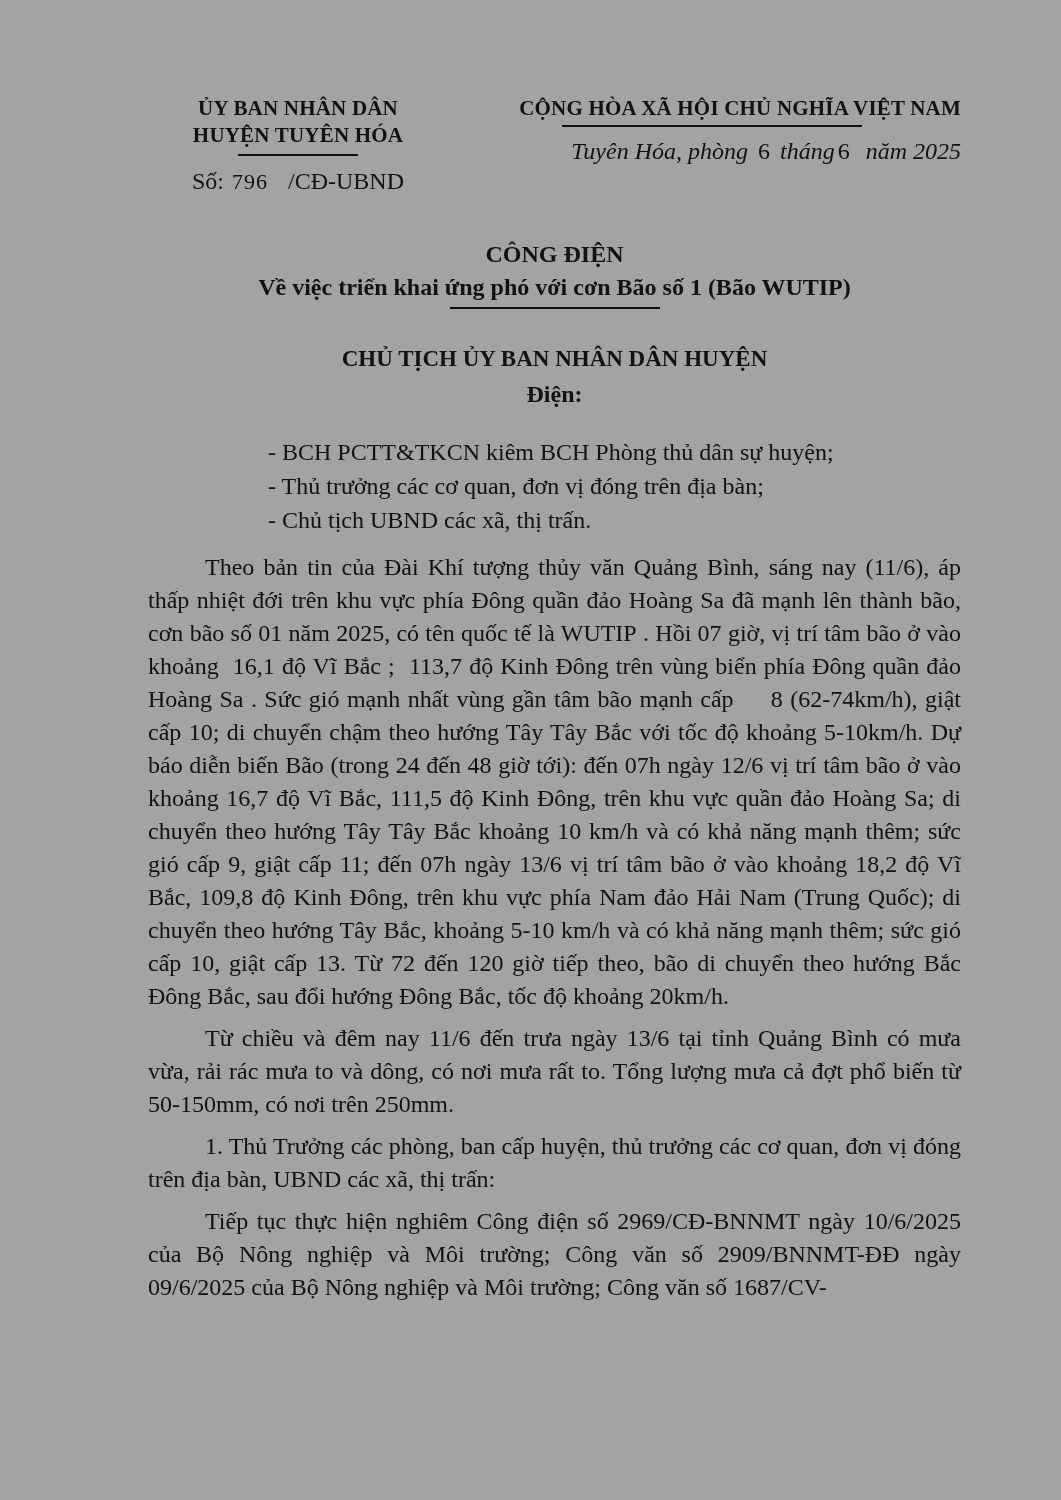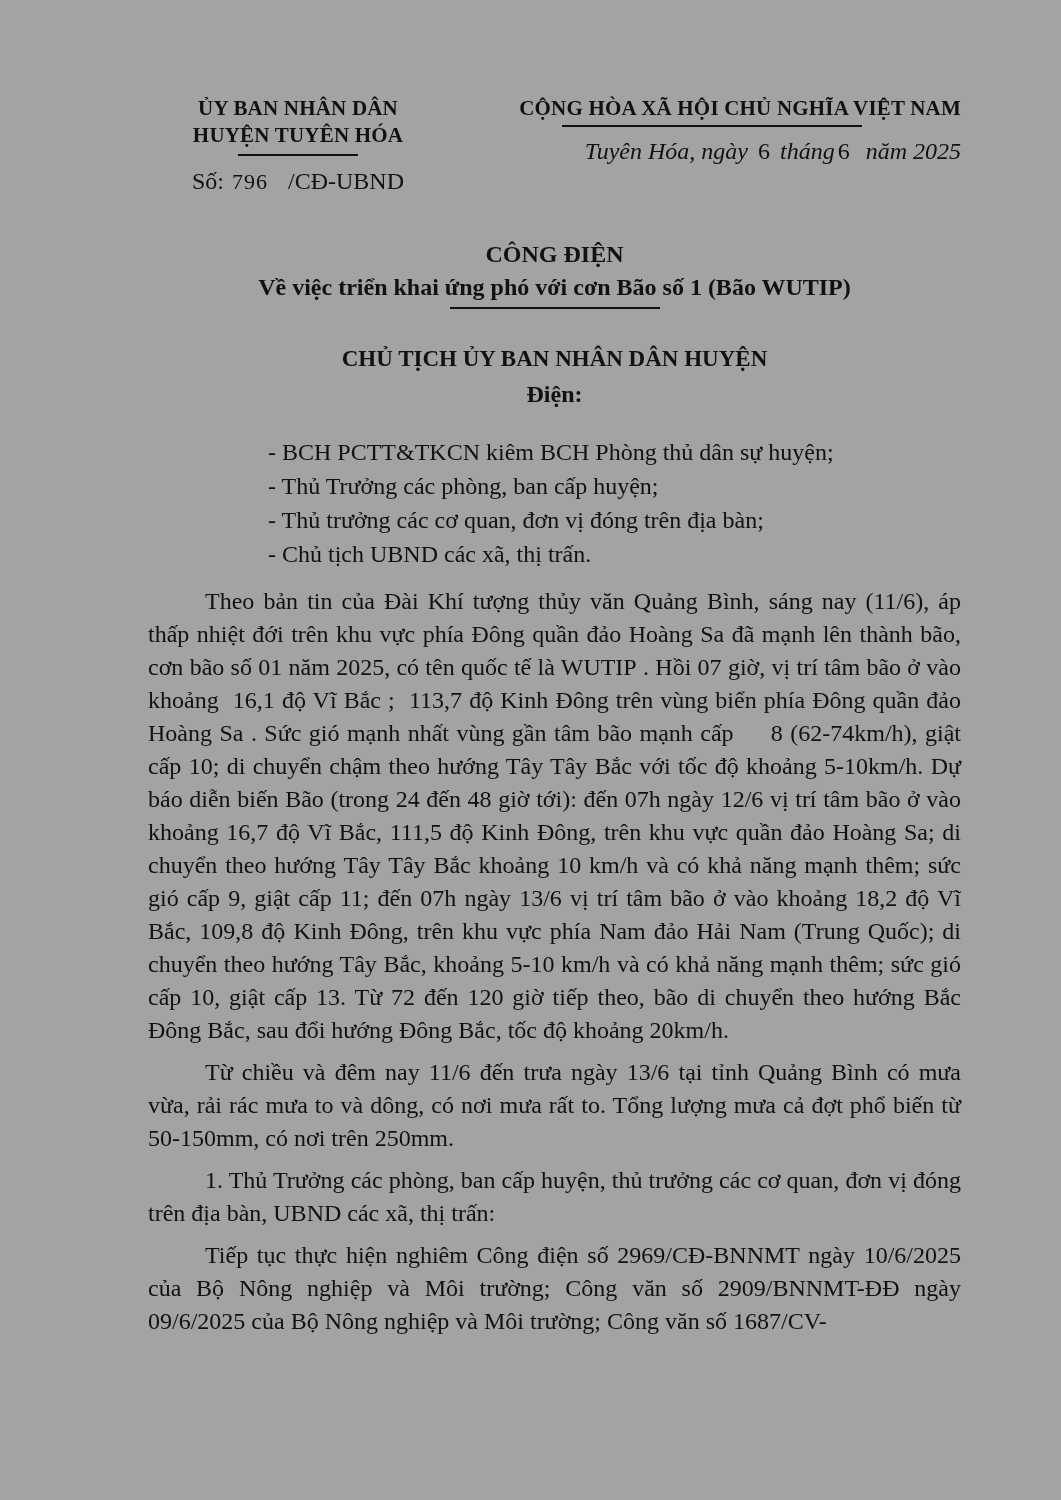--- a/index.html
+++ b/index.html
@@ -53,36 +53,35 @@
       <div class="org-line">HUYỆN TUYÊN HÓA</div>
       <div class="rule rule-left"></div>
       <div class="doc-number">
         <span>Số:</span><span class="num">796</span><span>/CĐ-UBND</span>
       </div>
     </div>
     <div class="header-right">
       <div class="nation">CỘNG HÒA XÃ HỘI CHỦ NGHĨA VIỆT NAM</div>
       <div class="rule rule-right"></div>
       <div class="dateline">
-        <span>Tuyên Hóa, ngày</span><span class="fill day">6</span><span>tháng</span><span class="fill month">6</span><span>năm 2025</span>
+        <span>Tuyên Hóa, phòng</span><span class="fill day">6</span><span>tháng</span><span class="fill month">6</span><span>năm 2025</span>
       </div>
     </div>
   </div>
 
   <div class="title-block">
     <div class="doc-type">CÔNG ĐIỆN</div>
     <div class="subject">Về việc triển khai ứng phó với cơn Bão số 1 (Bão WUTIP)</div>
     <div class="subject-rule"></div>
     <div class="issuer">CHỦ TỊCH ỦY BAN NHÂN DÂN HUYỆN</div>
     <div class="dien">Điện:</div>
   </div>
 
   <div class="recipients">
     <div>- BCH PCTT&amp;TKCN kiêm BCH Phòng thủ dân sự huyện;</div>
-    <div>- Thủ Trưởng các phòng, ban cấp huyện;</div>
     <div>- Thủ trưởng các cơ quan, đơn vị đóng trên địa bàn;</div>
     <div>- Chủ tịch UBND các xã, thị trấn.</div>
   </div>
 
   <div class="body">
     <p>Theo bản tin của Đài Khí tượng thủy văn Quảng Bình, sáng nay (11/6), áp thấp nhiệt đới trên khu vực phía Đông quần đảo Hoàng Sa đã mạnh lên thành bão, cơn bão số&nbsp;01 năm 2025, có tên quốc tế là WUTIP&nbsp;. Hồi 07 giờ, vị trí tâm bão ở vào khoảng &nbsp;16,1 độ Vĩ&nbsp;Bắc&nbsp;; &nbsp;113,7 độ Kinh Đông trên vùng biển phía Đông quần đảo Hoàng Sa&nbsp;. Sức gió mạnh nhất vùng gần tâm bão mạnh cấp &nbsp;&nbsp;&nbsp;&nbsp;8 (62-74km/h), giật cấp&nbsp;10; di chuyển chậm theo hướng Tây Tây Bắc với tốc độ khoảng 5-10km/h. Dự báo diễn biến Bão (trong 24 đến 48 giờ tới): đến 07h ngày 12/6 vị trí tâm bão ở vào khoảng 16,7 độ Vĩ Bắc, 111,5 độ Kinh Đông, trên khu vực quần đảo Hoàng Sa; di chuyển theo hướng Tây Tây Bắc khoảng 10 km/h và có khả năng mạnh thêm; sức gió cấp 9, giật cấp 11; đến 07h ngày 13/6 vị trí tâm bão ở vào khoảng 18,2 độ Vĩ Bắc, 109,8 độ Kinh Đông, trên khu vực phía Nam đảo Hải Nam (Trung Quốc); di chuyển theo hướng Tây Bắc, khoảng 5-10 km/h và có khả năng mạnh thêm; sức gió cấp 10, giật cấp 13. Từ 72 đến 120 giờ tiếp theo, bão di chuyển theo hướng Bắc Đông Bắc, sau đổi hướng Đông Bắc, tốc độ khoảng 20km/h.</p>
     <p>Từ chiều và đêm nay 11/6 đến trưa ngày 13/6 tại tỉnh Quảng Bình có mưa vừa, rải rác mưa to và dông, có nơi mưa rất to. Tổng lượng mưa cả đợt phổ biến từ 50-150mm, có nơi trên 250mm.</p>
     <p>1. Thủ Trưởng các phòng, ban cấp huyện, thủ trưởng các cơ quan, đơn vị đóng trên địa bàn, UBND các xã, thị trấn:</p>
     <p>Tiếp tục thực hiện nghiêm Công điện số 2969/CĐ-BNNMT ngày 10/6/2025 của Bộ Nông nghiệp và Môi trường; Công văn số 2909/BNNMT-ĐĐ ngày 09/6/2025 của Bộ Nông nghiệp và Môi trường; Công văn số 1687/CV-</p>
   </div>

